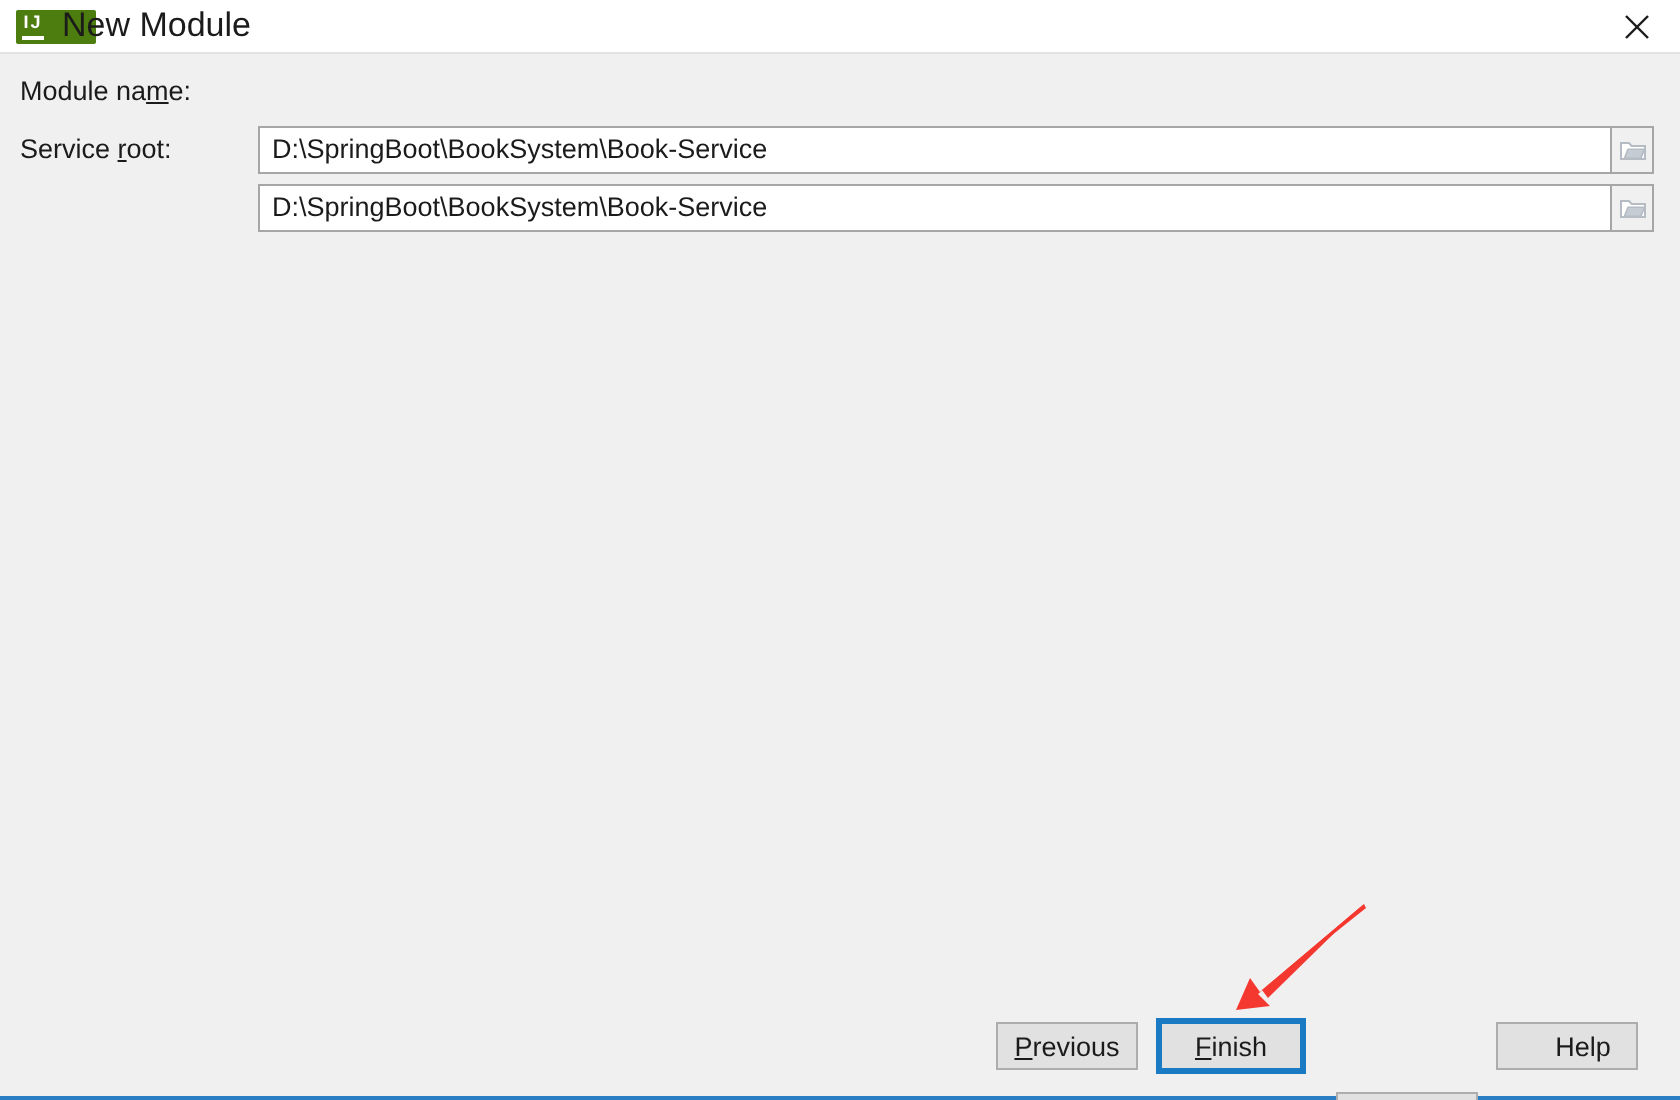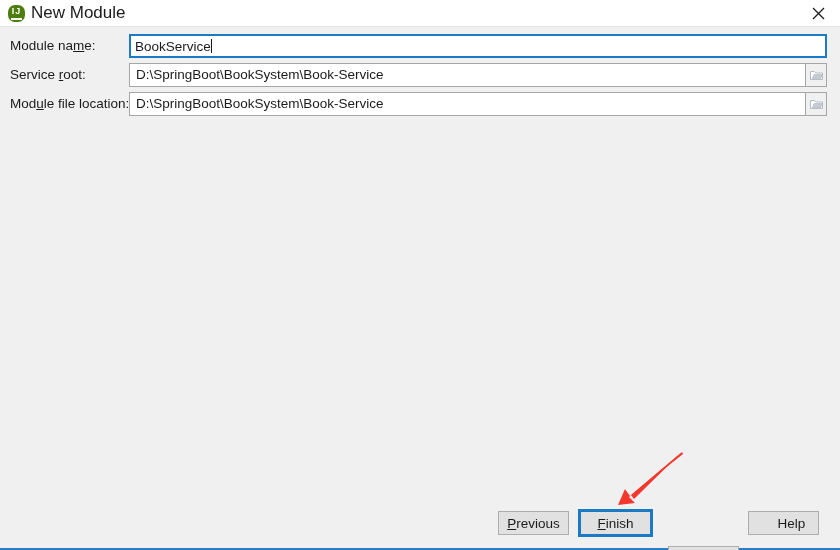--- a/index.html
+++ b/index.html
@@ -31,24 +31,24 @@
     width: 840px;
     height: 27px;
     background: #ffffff;
     border-bottom: 1px solid #e2e2e2;
     box-sizing: border-box;
   }
   .app-icon {
     position: absolute;
     left: 8px;
     top: 5px;
-    width: 17px;
+    width: 40px;
     height: 17px;
     background: #4d7c0f;
-    border-radius: 7px;
+    border-radius: 1px;
   }
   .app-icon .ij-letters {
     position: absolute;
     left: 0;
     top: 1px;
     width: 17px;
     text-align: center;
     font-family: "Liberation Sans", sans-serif;
     font-size: 9px;
     font-weight: bold;
@@ -230,36 +230,34 @@
         <line x1="1" y1="1" x2="12" y2="12" stroke="#1b1b1b" stroke-width="1.2"></line>
         <line x1="12" y1="1" x2="1" y2="12" stroke="#1b1b1b" stroke-width="1.2"></line>
       </svg>
     </div>
   </div>
 
   <div class="form">
 
     <div class="row row-0">
       <div class="field-label"><span>Module na</span><u>m</u><span>e:</span></div>
-      <div class="textfield field-name focused" title="BookService"><span class="value-text">BookService</span><span class="caret"></span></div>
     </div>
 
     <div class="row row-1">
       <div class="field-label"><span>Service </span><u>r</u><span>oot:</span></div>
       <div class="textfield field-path"><span class="value-text">D:\SpringBoot\BookSystem\Book-Service</span></div>
       <div class="browse-btn">
         <svg width="13" height="11" viewBox="0 0 13 11">
           <path d="M0.5 9.5 L0.5 1.5 L4.5 1.5 L5.8 3 L12.5 3 L12.5 9.5 Z" fill="#ffffff" stroke="#b6bcc4" stroke-width="1"></path>
           <path d="M2.2 9.2 L4.0 4.6 L12.2 4.6 L10.4 9.2 Z" fill="#c6ccd4" stroke="#b6bcc4" stroke-width="0.8"></path>
         </svg>
       </div>
     </div>
 
     <div class="row row-2">
-      <div class="field-label"><span>Mod</span><u>u</u><span>le file location:</span></div>
       <div class="textfield field-path"><span class="value-text">D:\SpringBoot\BookSystem\Book-Service</span></div>
       <div class="browse-btn">
         <svg width="13" height="11" viewBox="0 0 13 11">
           <path d="M0.5 9.5 L0.5 1.5 L4.5 1.5 L5.8 3 L12.5 3 L12.5 9.5 Z" fill="#ffffff" stroke="#b6bcc4" stroke-width="1"></path>
           <path d="M2.2 9.2 L4.0 4.6 L12.2 4.6 L10.4 9.2 Z" fill="#c6ccd4" stroke="#b6bcc4" stroke-width="0.8"></path>
         </svg>
       </div>
     </div>
 
   </div>

